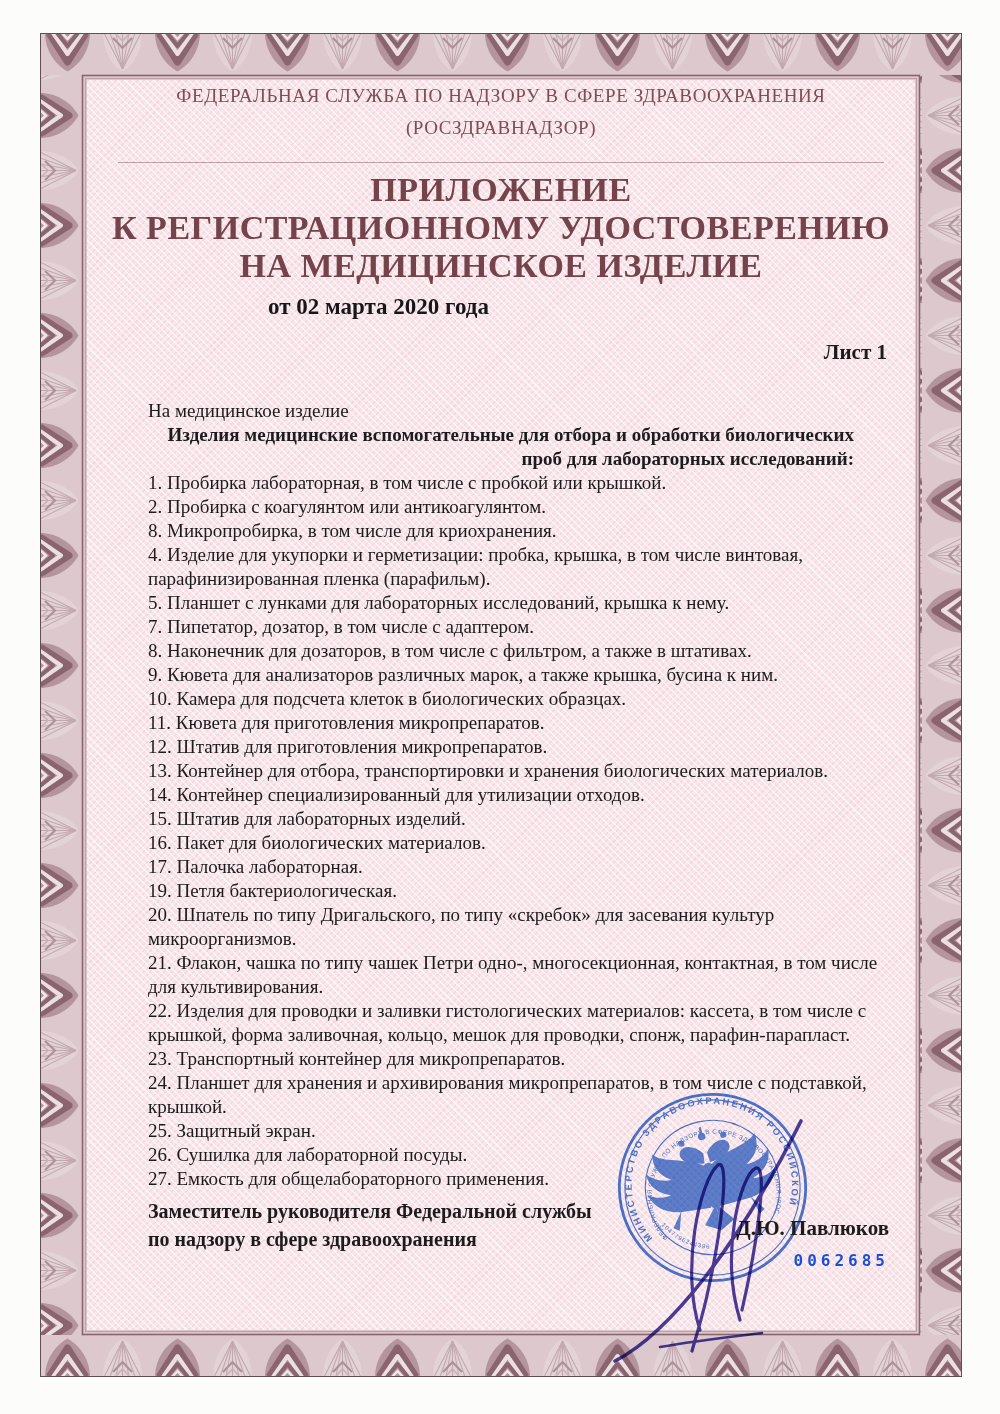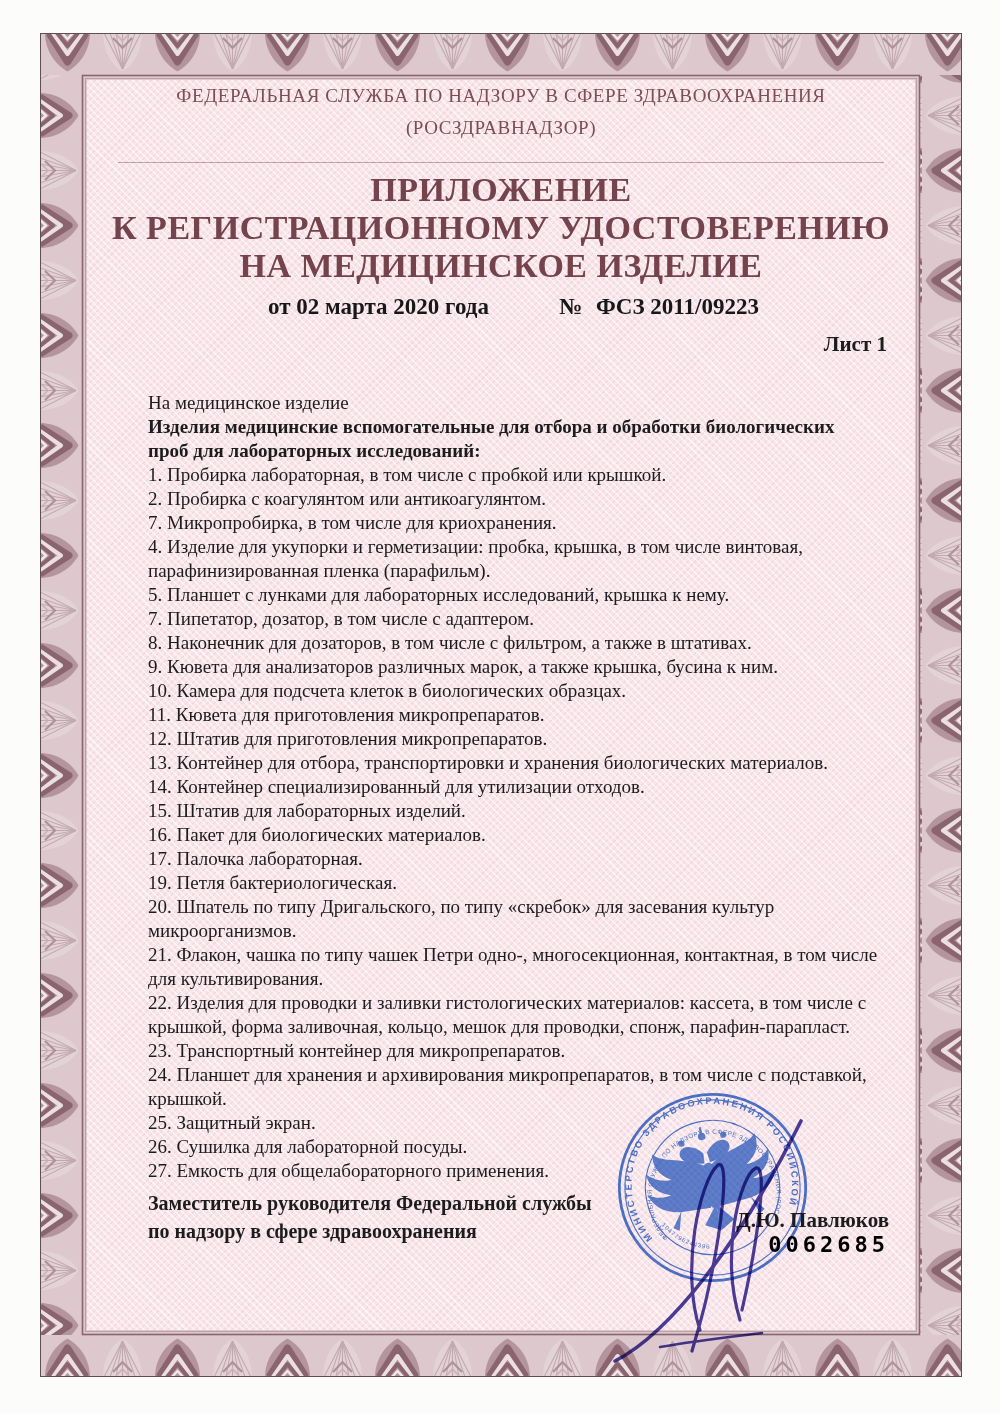--- a/index.html
+++ b/index.html
@@ -26,36 +26,36 @@
   }
   .agency-wrap{}
   .divider{border:none;border-top:1px solid rgba(146,104,114,.55);width:766px;margin:18px auto 0 auto;}
   .titles{margin-top:8px;}
   .title-line{
     margin:0;text-align:center;font-size:34px;line-height:38px;font-weight:bold;
     color:#74434c;letter-spacing:.5px;
   }
   .date-row{
     margin-top:6px;display:flex;align-items:baseline;padding-left:181px;
-    font-size:23px;line-height:32px;font-weight:bold;color:#17171a;
+    font-size:23px;line-height:32px;font-weight:bold;color:#17171a;gap:8px;
   }
   .reg-number{margin-left:70px;}
   .reg-number .num-label{margin-right:14px;}
-  .sheet{margin-top:8px;text-align:right;padding-right:28px;font-size:21px;line-height:26px;font-weight:bold;}
+  .sheet{margin-top:16px;text-align:right;padding-right:28px;font-size:21px;line-height:26px;font-weight:bold;}
   .bodytext{margin:34px 14px 0 61px;font-size:19px;line-height:24px;}
   .bodytext p{margin:0;}
   .intro{font-weight:normal;}
-  .list-heading{font-weight:bold;max-width:706px;}
+  .list-heading{font-weight:bold;max-width:706px;text-align:right;}
   .sig-row{display:flex;justify-content:space-between;margin-top:6px;}
   .sig-left p{margin:0;font-weight:bold;font-size:20px;line-height:28px;}
   .sig-right{text-align:right;padding-right:12px;}
   .sig-name{font-weight:bold;font-size:21px;line-height:26px;margin-top:18px;}
   .serial{
-    margin-top:0;font-family:"DejaVu Sans Mono", monospace;font-weight:bold;
-    font-size:22px;letter-spacing:4px;color:#000000;
+    margin-top:8px;font-family:"DejaVu Sans Mono", monospace;font-weight:bold;
+    font-size:16px;letter-spacing:4px;color:#1d4ed8;
   }
   .stamp{position:absolute;left:570px;top:1052px;width:205px;height:205px;z-index:2;
     transform:rotate(-12deg);mix-blend-mode:multiply;opacity:.92;}
   .signature-svg{position:absolute;left:540px;top:1060px;z-index:4;mix-blend-mode:multiply;}
 </style>
 </head>
 <body>
 
 <div class="cert">
 
@@ -175,34 +175,31 @@
     <hr class="divider">
 
     <div class="titles">
       <p class="title-line">ПРИЛОЖЕНИЕ</p>
       <p class="title-line">К РЕГИСТРАЦИОННОМУ УДОСТОВЕРЕНИЮ</p>
       <p class="title-line">НА МЕДИЦИНСКОЕ ИЗДЕЛИЕ</p>
     </div>
 
     <div class="date-row">
       <span class="doc-date">от  02 марта 2020 года</span>
-      <span class="reg-number">
-        <span class="num-label">№</span><span>ФСЗ 2011/09223</span>
-      </span>
     </div>
 
     <div class="sheet">Лист 1</div>
 
     <div class="bodytext">
       <p class="intro">На медицинское изделие</p>
       <p class="list-heading">Изделия медицинские вспомогательные для отбора и обработки биологических проб для лабораторных исследований:</p>
       <div>
           <p class="item">1. Пробирка лабораторная, в том числе с пробкой или крышкой.</p>
           <p class="item">2. Пробирка с коагулянтом или антикоагулянтом.</p>
-          <p class="item">7. Микропробирка, в том числе для криохранения.</p>
+          <p class="item">8. Микропробирка, в том числе для криохранения.</p>
           <p class="item">4. Изделие для укупорки и герметизации: пробка, крышка, в том числе винтовая, парафинизированная пленка (парафильм).</p>
           <p class="item">5. Планшет с лунками для лабораторных исследований, крышка к нему.</p>
           <p class="item">7. Пипетатор, дозатор, в том числе с адаптером.</p>
           <p class="item">8. Наконечник для дозаторов, в том числе с фильтром, а также в штативах.</p>
           <p class="item">9. Кювета для анализаторов различных марок, а также крышка, бусина к ним.</p>
           <p class="item">10. Камера для подсчета клеток в биологических образцах.</p>
           <p class="item">11. Кювета для приготовления микропрепаратов.</p>
           <p class="item">12. Штатив для приготовления микропрепаратов.</p>
           <p class="item">13. Контейнер для отбора, транспортировки и хранения биологических материалов.</p>
           <p class="item">14. Контейнер специализированный для утилизации отходов.</p>

